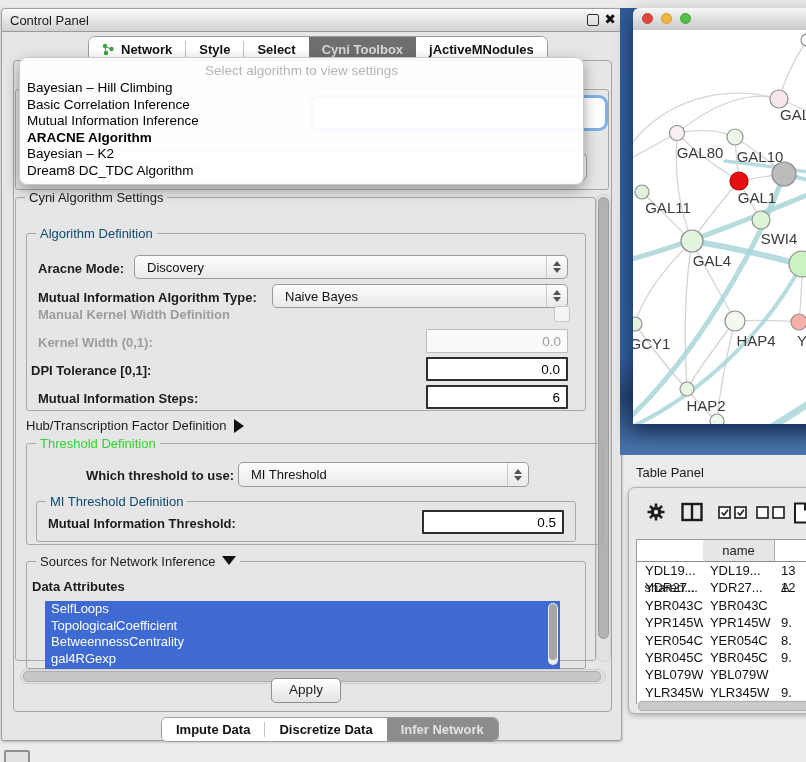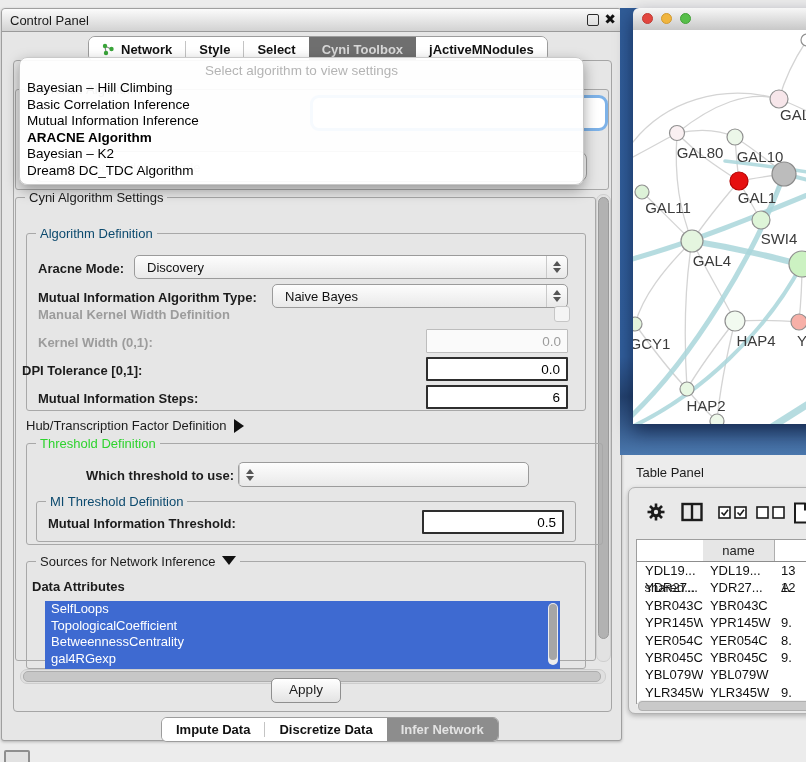--- a/index.html
+++ b/index.html
@@ -192,34 +192,35 @@
     <span class="cval">Naive Bayes</span>
     <span class="stepper">
         <span class="tri-up"></span>
         <span class="tri-dn"></span>
       </span>
   </div>
   <span class="abs lbl bold gray" style="left:36px;top:298px;text-align:center;">Manual Kernel Width Definition</span>
   <span id="chk-manual" class="abs"></span>
   <span class="abs lbl bold gray" style="left:36px;top:326px;">Kernel Width (0,1):</span>
   <input class="abs field disabled" style="left: 424px; top: 320px; width: 142px; height: 24px;" readonly="" value="0.0">
-  <span class="abs lbl bold" style="left:20px;top:354px;">DPI Tolerance [0,1]:</span>
+  <span class="abs lbl bold" style="left:29px;top:354px;">DPI Tolerance [0,1]:</span>
   <input class="abs field" style="left: 424px; top: 348px; width: 142px; height: 24px;" readonly="" value="0.0">
   <span class="abs lbl bold" style="left:36px;top:382px;">Mutual Information Steps:</span>
   <input class="abs field" style="left: 424px; top: 376px; width: 142px; height: 24px;" readonly="" value="6">
 
   <div id="hub-row" class="abs">
     <span>Hub/Transcription Factor Definition</span><span class="tri-right"></span>
   </div>
 
   <div id="thr-box" class="abs groupbox">
     <span class="gb-title green-title">Threshold Definition</span>
   </div>
   <span class="abs lbl bold" style="left:84px;top:459px;">Which threshold to use:</span>
   <div class="abs combo" style="left:236px;top:453px;width:291px;height:25px;">
+    <span class="cval">MI Threshold</span>
     <span class="stepper">
         <span class="tri-up"></span>
         <span class="tri-dn"></span>
       </span>
   </div>
   <div id="mithr-box" class="abs groupbox">
     <span class="gb-title blue-title">MI Threshold Definition</span>
   </div>
   <span class="abs lbl bold" style="left:46px;top:507px;">Mutual Information Threshold:</span>
   <input class="abs field" style="left: 420px; top: 501px; width: 142px; height: 24px;" readonly="" value="0.5">

